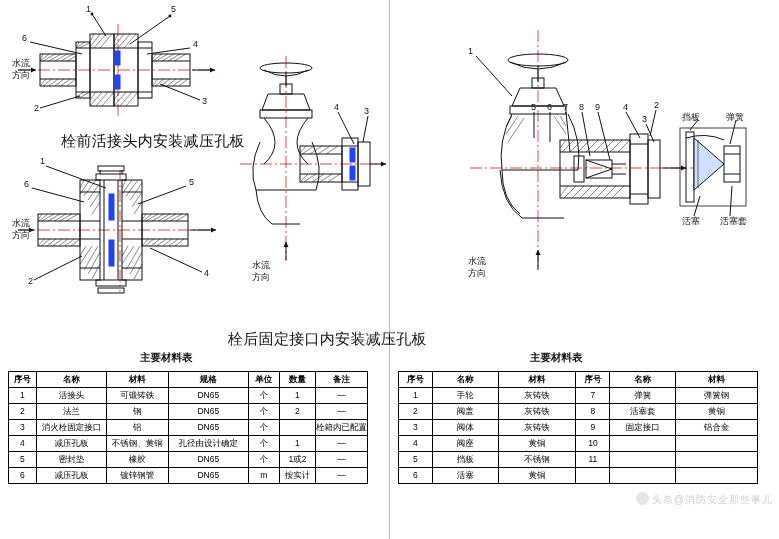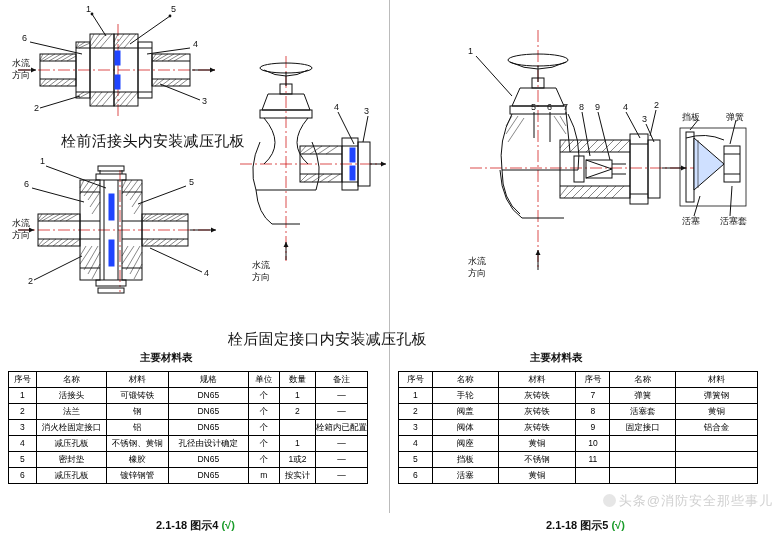--- a/index.html
+++ b/index.html
@@ -26,32 +26,32 @@
     white-space:nowrap;
   }
 
   
   table{border-collapse:collapse;position:absolute;font-size:8.5px;}
   table td,table th{
     border:1px solid #000;text-align:center;vertical-align:middle;
     padding:0;height:15px;line-height:15px;font-weight:normal;color:#000;
     white-space:nowrap;overflow:hidden;
   }
-  table th{font-weight:normal;}
+  table th{font-weight:bold;}
   .tbl-left{left:8px;top:371px;width:360px;}
   .tbl-right{left:398px;top:371px;width:360px;}
 
   
   .bottombar{position:absolute;left:0;top:513px;width:779px;height:26px;background:#fff;}
   .figlabel{
     position:absolute;font-size:11px;font-weight:bold;color:#111;white-space:nowrap;
   }
   .check{color:#1a9c2a;font-weight:bold;}
   .wm{
-    position:absolute;right:6px;top:492px;font-size:13px;color:#c9c9c9;
+    position:absolute;right:6px;top:492px;font-size:10px;color:#c9c9c9;
     letter-spacing:1px;white-space:nowrap;
   }
   .wm .t{color:#d0d0d0;}
   .wm-logo{
     display:inline-block;width:13px;height:13px;border-radius:50%;
     background:#e6e6e6;vertical-align:-2px;margin-right:3px;
   }
   .lbl{font-size:9px;fill:#111;font-family:"Liberation Sans",sans-serif;}
   .cn{font-size:9px;fill:#111;font-family:"Liberation Sans",sans-serif;}
 </style>
@@ -612,28 +612,18 @@
         <td>6</td>
         <td>活塞</td>
         <td>黄铜</td>
         <td></td>
         <td></td>
         <td></td>
       </tr>
     </tbody>
   </table>
 
-  <div class="bottombar">
-    <div class="figlabel" style="left:156px;top:5px;">
-      <span>2.1-18  图示4</span>
-      <span class="check">(√)</span>
-    </div>
-    <div class="figlabel" style="left:546px;top:5px;">
-      <span>2.1-18  图示5</span>
-      <span class="check">(√)</span>
-    </div>
-  </div>
 
   <div class="wm">
     <span class="wm-logo"></span><span class="t">头条</span><span class="t">@</span><span class="t">消防安全那些事儿</span>
   </div>
 
 </div>
 
 </body></html>

